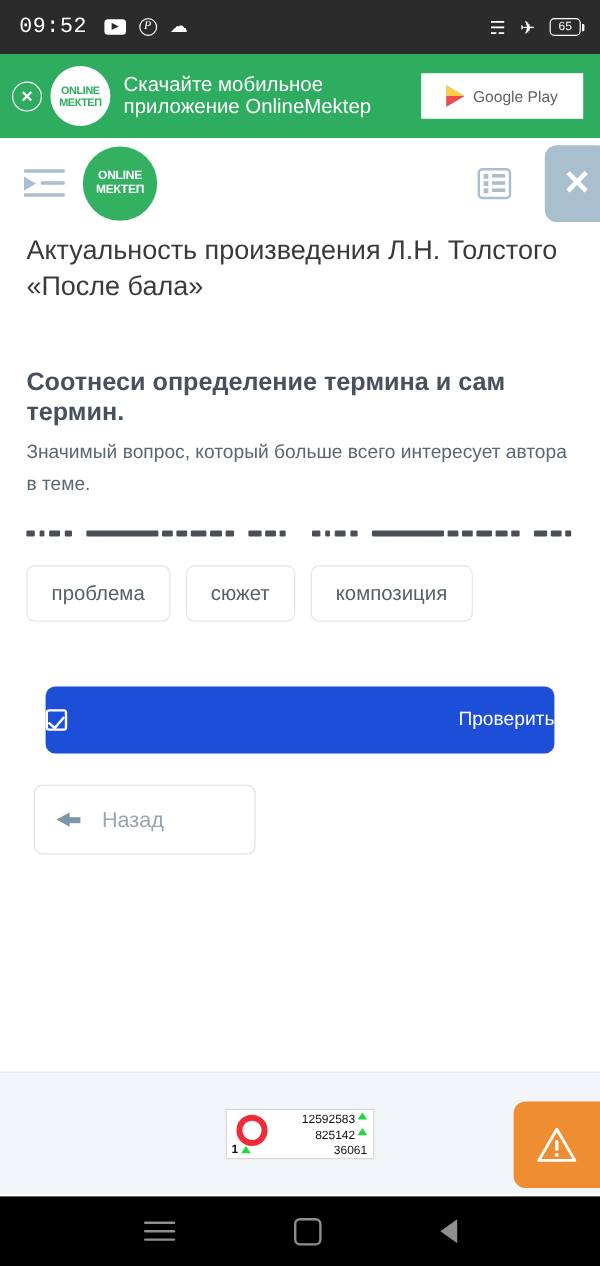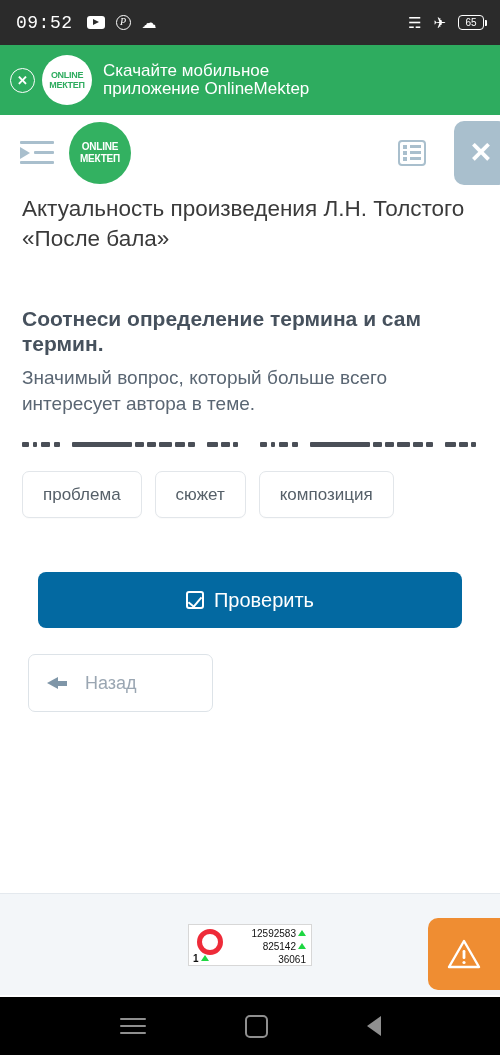--- a/index.html
+++ b/index.html
@@ -125,42 +125,42 @@
   .content{ padding:0 22px; background:#fff; }
   .page-title{
     font-size:22.5px; color:#3a3a3a; line-height:30px; font-weight:400;
     margin-top:4px;
   }
   .prompt{
     font-size:21px; color:#46515d; font-weight:bold; line-height:25px;
     margin-top:52px;
   }
   .definition{
-    font-size:19px; color:#5a6673; line-height:26px; margin-top:9px; font-weight:400;
+    font-size:16px; color:#5a6673; line-height:26px; margin-top:9px; font-weight:400;
   }
 
   
   .redacted{ margin-top:22px; height:10px; display:flex; align-items:center; gap:0; }
   .redacted .blk{ background:#4a4f57; height:5px; border-radius:1px; }
   .redacted .gp{ height:5px; }
 
   
   .options{ margin-top:22px; display:flex; gap:13px; }
   .option{
     height:47px; border:1px solid #e2e6ea; border-radius:7px; background:#fff;
     display:flex; align-items:center; padding:0 20px;
     font-size:17px; color:#566069;
     box-shadow:0 1px 1px rgba(0,0,0,.02);
   }
 
   
   .check-btn{
-    margin-top:54px; height:56px; background:#0369a1; border-radius:8px;
-    display:flex; align-items:center; justify-content:center; gap:10px;
-    color:#ffffff; font-size:20px;
+    margin-top:54px; height:56px; background:#1d4ed8; border-radius:8px;
+    display:flex; align-items:center; justify-content:space-between; gap:10px;
+    color:#ffffff; font-size:16px;
     margin-left:16px; margin-right:16px;
   }
   .chk-icon{
     width:18px;height:18px;border:2px solid #fff;border-radius:3px;position:relative;
   }
   .chk-icon::after{
     content:"";position:absolute;left:3px;top:1px;width:6px;height:11px;
     border-right:2.5px solid #fff;border-bottom:2.5px solid #fff;transform:rotate(40deg);
   }
   .back-btn{
@@ -193,21 +193,21 @@
     position:absolute;left:8px;top:4px;
   }
   .counter-one{
     position:absolute;left:4px;bottom:1px;font-size:10px;font-weight:bold;color:#111;
     display:flex;align-items:center;gap:2px;
   }
   .tri{ width:0;height:0;border-bottom:6px solid #1ed742;border-left:4px solid transparent;border-right:4px solid transparent; }
   .counter-nums{
     position:absolute;right:5px;top:2px;text-align:right;font-size:10px;line-height:13px;color:#111;
   }
-  .counter-nums div{ display:flex; align-items:center; justify-content:flex-end; gap:2px; }
+  .counter-nums div{ display:flex; align-items:flex-start; justify-content:flex-end; gap:2px; }
   .warn-btn{
     position:absolute; right:0; top:918px; width:72px; height:72px; background:#ef8d32;
     border-radius:10px 0 0 10px; display:flex; align-items:center; justify-content:center;
   }
   .warn-tri{
     width:34px;height:30px;position:relative;
   }
   .warn-tri svg{ display:block; }
 
   
@@ -238,20 +238,24 @@
 
 <div class="promo">
   <div class="promo-close">✕</div>
   <div class="promo-logo">
     <span>ONLINE</span>
     <span>МЕКТЕП</span>
   </div>
   <div class="promo-text">
     <div>Скачайте мобильное</div>
     <div>приложение OnlineMektep</div>
+  </div>
+  <div class="gplay">
+    <div class="gplay-tri"></div>
+    <div class="gplay-label">Google Play</div>
   </div>
 </div>
 
 <div class="app-header">
   <div class="indent-icon">
     <i></i>
       <i></i>
       <i></i>
       <i class="arrow"></i>
   </div>

